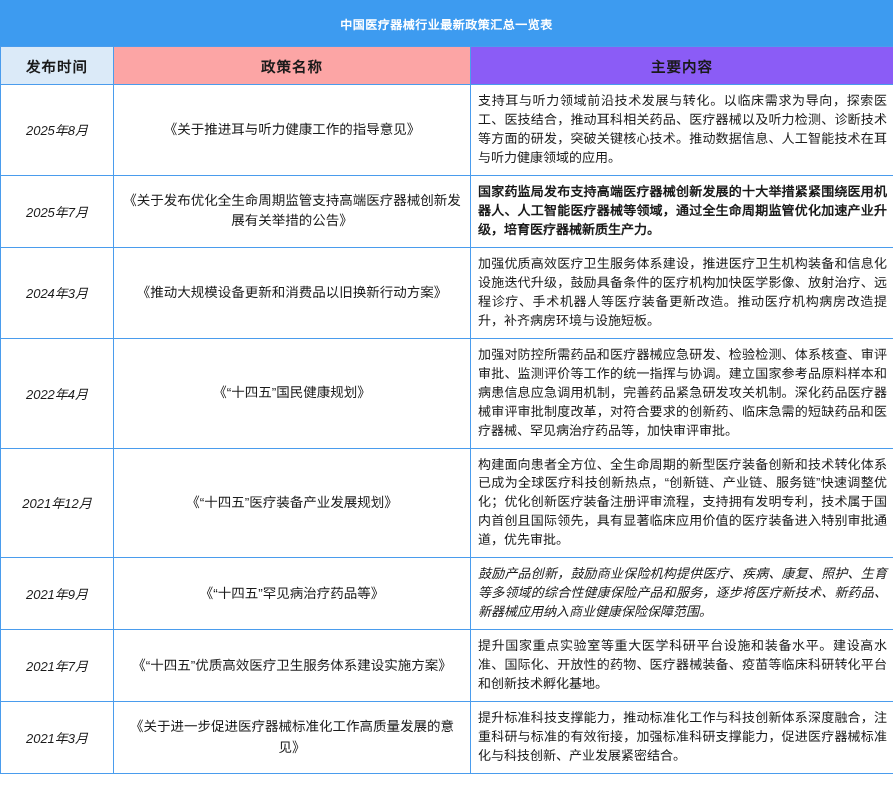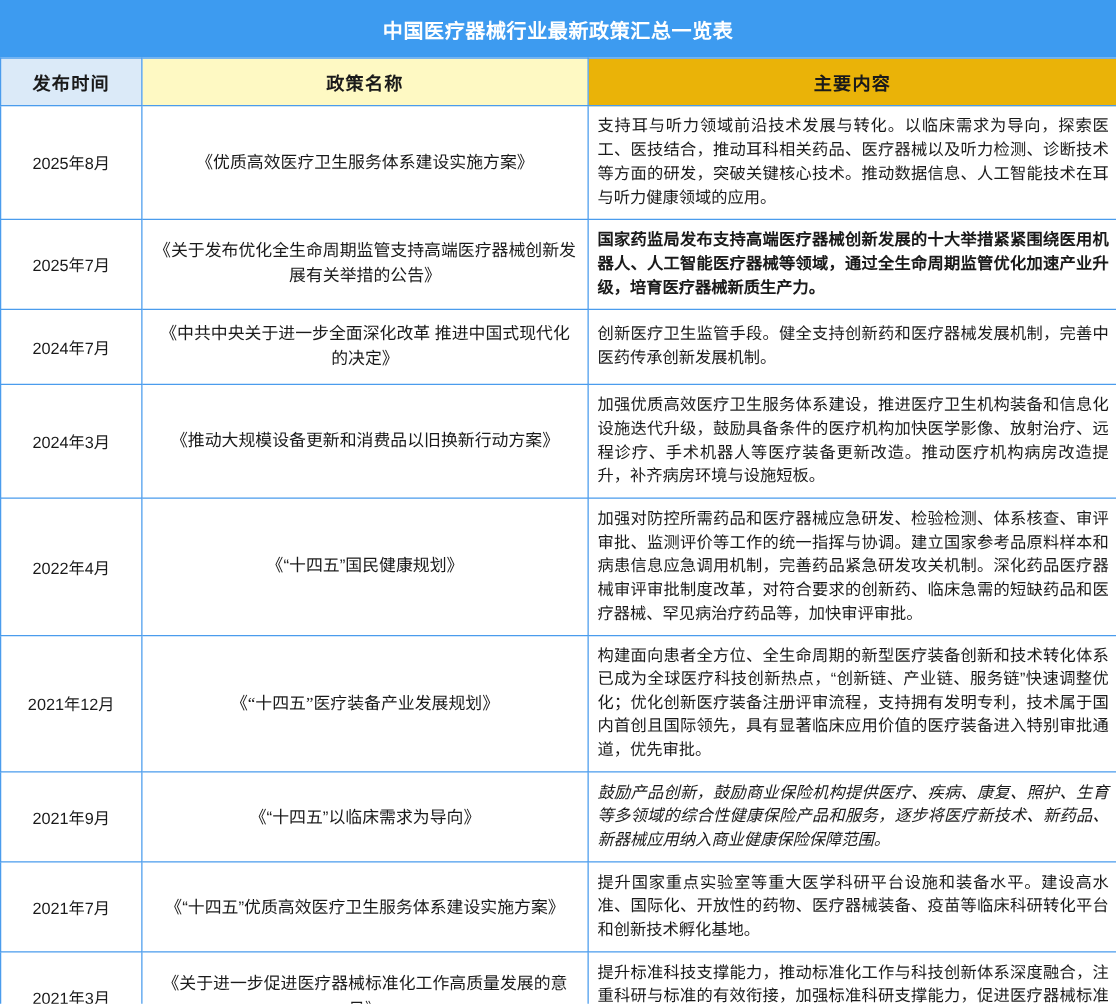--- a/index.html
+++ b/index.html
@@ -22,21 +22,21 @@
     box-sizing: border-box;
   }
   .title-bar {
     width: 893px;
     height: 46px;
     background: #3d9bf0;
     color: #ffffff;
     display: flex;
     align-items: center;
     justify-content: center;
-    font-size: 16px;
+    font-size: 12px;
     font-weight: bold;
     letter-spacing: 0.5px;
     box-sizing: border-box;
   }
   table.policy-table {
     border-collapse: collapse;
     width: 893px;
     table-layout: fixed;
   }
   table.policy-table th,
@@ -55,20 +55,21 @@
   }
   col.c-date { width: 113px; }
   col.c-name { width: 357px; }
   col.c-content { width: 423px; }
 
   td.cell-date {
     text-align: center;
     font-size: 13px;
     color: #1a1a1a;
     padding: 20px 2px;
+    font-style: italic;
   }
   td.cell-name {
     text-align: center;
     font-size: 13.5px;
     color: #1a1a1a;
     padding: 6px 8px;
     line-height: 1.5;
   }
   td.cell-content {
     text-align: left;
@@ -91,58 +92,53 @@
 
   <table class="policy-table">
     <colgroup>
       <col class="c-date">
       <col class="c-name">
       <col class="c-content">
     </colgroup>
     <thead>
       <tr>
         <th style="background: rgb(219, 234, 248); border-color: rgb(74, 156, 237);">发布时间</th>
-        <th style="background: #fef9c3; border-color: rgb(74, 156, 237);">政策名称</th>
-        <th style="background: #eab308; border-color: rgb(74, 156, 237);">主要内容</th>
+        <th style="background: #fca5a5; border-color: rgb(74, 156, 237);">政策名称</th>
+        <th style="background: #8b5cf6; border-color: rgb(74, 156, 237);">主要内容</th>
       </tr>
     </thead>
     <tbody id="table-body">
         <tr>
           <td class="cell-date" style="border-color: rgb(74, 156, 237);">2025年8月</td>
-          <td class="cell-name" style="border-color: rgb(74, 156, 237);">《优质高效医疗卫生服务体系建设实施方案》</td>
+          <td class="cell-name" style="border-color: rgb(74, 156, 237);">《关于推进耳与听力健康工作的指导意见》</td>
           <td class="cell-content" style="border-color: rgb(74, 156, 237);">支持耳与听力领域前沿技术发展与转化。以临床需求为导向，探索医工、医技结合，推动耳科相关药品、医疗器械以及听力检测、诊断技术等方面的研发，突破关键核心技术。推动数据信息、人工智能技术在耳与听力健康领域的应用。</td>
         </tr>
         <tr>
           <td class="cell-date" style="border-color: rgb(74, 156, 237);">2025年7月</td>
           <td class="cell-name" style="border-color: rgb(74, 156, 237);">《关于发布优化全生命周期监管支持高端医疗器械创新发展有关举措的公告》</td>
           <td class="cell-content" style="border-color: rgb(74, 156, 237); font-weight: bold;">国家药监局发布支持高端医疗器械创新发展的十大举措紧紧围绕医用机器人、人工智能医疗器械等领域，通过全生命周期监管优化加速产业升级，培育医疗器械新质生产力。</td>
-        </tr>
-        <tr>
-          <td class="cell-date" style="border-color: rgb(74, 156, 237);">2024年7月</td>
-          <td class="cell-name" style="border-color: rgb(74, 156, 237);">《中共中央关于进一步全面深化改革 推进中国式现代化的决定》</td>
-          <td class="cell-content" style="border-color: rgb(74, 156, 237);">创新医疗卫生监管手段。健全支持创新药和医疗器械发展机制，完善中医药传承创新发展机制。</td>
         </tr>
         <tr>
           <td class="cell-date" style="border-color: rgb(74, 156, 237);">2024年3月</td>
           <td class="cell-name" style="border-color: rgb(74, 156, 237);">《推动大规模设备更新和消费品以旧换新行动方案》</td>
           <td class="cell-content" style="border-color: rgb(74, 156, 237);">加强优质高效医疗卫生服务体系建设，推进医疗卫生机构装备和信息化设施迭代升级，鼓励具备条件的医疗机构加快医学影像、放射治疗、远程诊疗、手术机器人等医疗装备更新改造。推动医疗机构病房改造提升，补齐病房环境与设施短板。</td>
         </tr>
         <tr>
           <td class="cell-date" style="border-color: rgb(74, 156, 237);">2022年4月</td>
           <td class="cell-name" style="border-color: rgb(74, 156, 237);">《“十四五”国民健康规划》</td>
           <td class="cell-content" style="border-color: rgb(74, 156, 237);">加强对防控所需药品和医疗器械应急研发、检验检测、体系核查、审评审批、监测评价等工作的统一指挥与协调。建立国家参考品原料样本和病患信息应急调用机制，完善药品紧急研发攻关机制。深化药品医疗器械审评审批制度改革，对符合要求的创新药、临床急需的短缺药品和医疗器械、罕见病治疗药品等，加快审评审批。</td>
         </tr>
         <tr>
           <td class="cell-date" style="border-color: rgb(74, 156, 237);">2021年12月</td>
-          <td class="cell-name" style="border-color: rgb(74, 156, 237); font-family: Liberation Serif, serif;">《“十四五”医疗装备产业发展规划》</td>
+          <td class="cell-name" style="border-color: rgb(74, 156, 237);">《“十四五”医疗装备产业发展规划》</td>
           <td class="cell-content" style="border-color: rgb(74, 156, 237);">构建面向患者全方位、全生命周期的新型医疗装备创新和技术转化体系已成为全球医疗科技创新热点，“创新链、产业链、服务链”快速调整优化；优化创新医疗装备注册评审流程，支持拥有发明专利，技术属于国内首创且国际领先，具有显著临床应用价值的医疗装备进入特别审批通道，优先审批。</td>
         </tr>
         <tr>
           <td class="cell-date" style="border-color: rgb(74, 156, 237);">2021年9月</td>
-          <td class="cell-name" style="border-color: rgb(74, 156, 237);">《“十四五”以临床需求为导向》</td>
+          <td class="cell-name" style="border-color: rgb(74, 156, 237);">《“十四五”罕见病治疗药品等》</td>
           <td class="cell-content" style="border-color: rgb(74, 156, 237); font-style: italic;">鼓励产品创新，鼓励商业保险机构提供医疗、疾病、康复、照护、生育等多领域的综合性健康保险产品和服务，逐步将医疗新技术、新药品、新器械应用纳入商业健康保险保障范围。</td>
         </tr>
         <tr>
           <td class="cell-date" style="border-color: rgb(74, 156, 237);">2021年7月</td>
           <td class="cell-name" style="border-color: rgb(74, 156, 237);">《“十四五”优质高效医疗卫生服务体系建设实施方案》</td>
           <td class="cell-content" style="border-color: rgb(74, 156, 237);">提升国家重点实验室等重大医学科研平台设施和装备水平。建设高水准、国际化、开放性的药物、医疗器械装备、疫苗等临床科研转化平台和创新技术孵化基地。</td>
         </tr>
         <tr>
           <td class="cell-date" style="border-color: rgb(74, 156, 237);">2021年3月</td>
           <td class="cell-name" style="border-color: rgb(74, 156, 237);">《关于进一步促进医疗器械标准化工作高质量发展的意见》</td>

